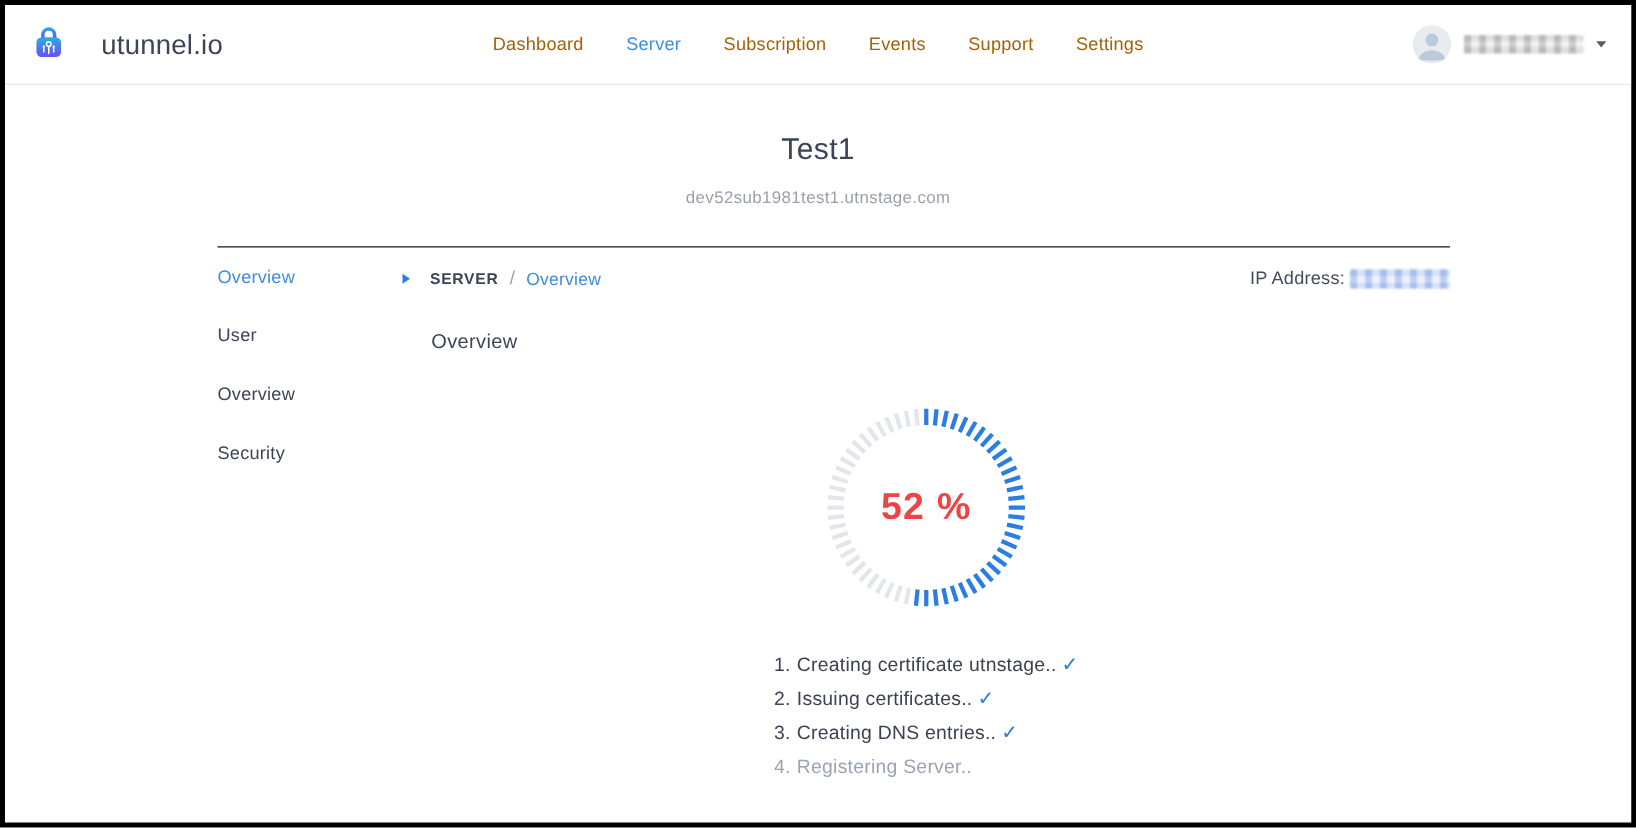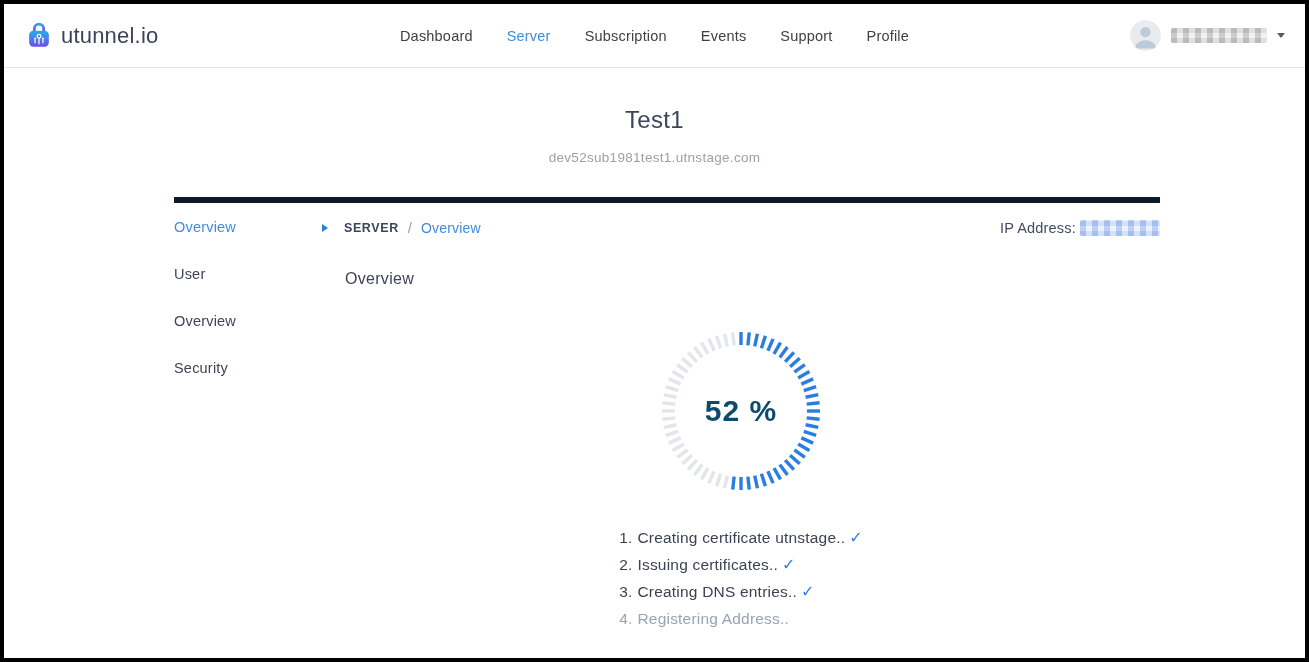--- a/index.html
+++ b/index.html
@@ -18,27 +18,27 @@
   
   .app-header {
     height: 64px;
     display: flex; align-items: center;
     padding: 0 20px;
     border-bottom: 1px solid #e7e8ee;
     position: relative;
     background: #fff;
   }
   .logo { display: flex; align-items: center; gap: 7px; cursor: pointer; }
-  .brand-text { font-size: 22px; color: #3d4458; font-weight: 500; letter-spacing: 0.2px; }
+  .brand-text { font-size: 22px; color: #3d4458; font-weight: 500; letter-spacing: 0.2px; margin-left: 20px; }
 
   .main-nav {
     position: absolute; left: 50%; top: 0; transform: translateX(-50%);
     height: 100%; display: flex; align-items: center; gap: 34px;
   }
-  .nav-item { font-size: 14.5px; color: #404040; cursor: pointer; letter-spacing: 0.2px; }
+  .nav-item { font-size: 14.5px; color: #a16207; cursor: pointer; letter-spacing: 0.2px; }
   .nav-item.active { color: #3f8cdd; }
 
   .user-menu { margin-left: auto; display: flex; align-items: center; gap: 10px; cursor: pointer; }
   .avatar { width: 31px; height: 31px; border-radius: 50%; overflow: hidden; flex: 0 0 auto; }
   .redacted-name {
     width: 96px; height: 15px; border-radius: 2px;
     background-color: #e9e9e9;
     background-image:
       repeating-linear-gradient(90deg, rgba(120,120,120,.28) 0 6px, rgba(255,255,255,.25) 6px 12px),
       repeating-linear-gradient(0deg, rgba(120,120,120,.18) 0 5px, rgba(255,255,255,.2) 5px 10px);
@@ -50,21 +50,21 @@
   }
 
   
   .title-block { text-align: center; padding-top: 38px; }
   .server-title { font-size: 24px; font-weight: 500; color: #3d4458; letter-spacing: 0.3px; }
   .server-domain { font-size: 13.5px; color: #9aa0ab; margin-top: 16px; letter-spacing: 0.3px; }
 
   
   .content {
     margin: 32px 145px 0 170px;
-    border-top: 6px solid #0f172a;
+    border-top: 1px solid #0f172a;
     display: flex;
     padding-top: 16px;
   }
   .sidebar { width: 148px; flex: 0 0 auto; padding-top: 1px; }
   .sidebar-item { font-size: 14.5px; color: #3d4458; margin-bottom: 20px; line-height: 15px; padding: 0; cursor: pointer; letter-spacing: 0.2px; }
   .sidebar-item { margin-bottom: 20px; height: 15px; }
   .sidebar-item + .sidebar-item { margin-top: 32px; }
   .sidebar-item.active { color: #3f8cdd; }
 
   .main-panel { flex: 1; }
@@ -93,21 +93,21 @@
 
   .section-title { font-size: 16px; font-weight: 500; color: #3d4458; margin: 34px 0 0 23px; letter-spacing: 0.3px; }
 
   
   .progress-area { display: flex; flex-direction: column; align-items: center; }
   .progress-ring { position: relative; width: 170px; height: 170px; margin-top: 38px; }
   .progress-ring svg { width: 170px; height: 170px; display: block; }
   .percent-label {
     position: absolute; inset: 0;
     display: flex; align-items: center; justify-content: center;
-    font-size: 30px; font-weight: 700; color: #0c4a6e; letter-spacing: 1px;
+    font-size: 30px; font-weight: 700; color: #ef4444; letter-spacing: 1px;
   }
 
   
   .steps { margin: 28px auto 0; width: fit-content; list-style: none; }
   .step { font-size: 15.5px; color: #3b4254; line-height: 27px; letter-spacing: 0.2px; white-space: nowrap; }
   .step .step-num { margin-right: 5px; }
   .step .check-icon { color: #2b7de1; font-weight: 700; font-size: 16px; margin-left: 4px; }
   .step.pending { color: #9aa3b2; }
 </style>
 </head>
@@ -135,21 +135,21 @@
       </span>
       <span class="brand-text">utunnel.io</span>
     </div>
 
     <nav class="main-nav">
       <span class="nav-item">Dashboard</span>
       <span class="nav-item active">Server</span>
       <span class="nav-item">Subscription</span>
       <span class="nav-item">Events</span>
       <span class="nav-item">Support</span>
-      <span class="nav-item">Profile</span>
+      <span class="nav-item">Settings</span>
     </nav>
 
     <div class="user-menu">
       <span class="avatar">
         <svg width="31" height="31" viewBox="0 0 36 36">
           <circle cx="18" cy="18" r="18" fill="#e9ebef"></circle>
           <circle cx="18" cy="14" r="6" fill="#bccbdb"></circle>
           <path d="M5.5 33 a12.5 9.5 0 0 1 25 0 z" fill="#bccbdb"></path>
         </svg>
       </span>
@@ -260,20 +260,20 @@
           <li class="step">
             <span class="step-num">1.</span><span>Creating certificate utnstage..</span><span class="check-icon">✓</span>
           </li>
           <li class="step">
             <span class="step-num">2.</span><span>Issuing certificates..</span><span class="check-icon">✓</span>
           </li>
           <li class="step">
             <span class="step-num">3.</span><span>Creating DNS entries..</span><span class="check-icon">✓</span>
           </li>
           <li class="step pending">
-            <span class="step-num">4.</span><span>Registering Address..</span><span class="check-icon"></span>
+            <span class="step-num">4.</span><span>Registering Server..</span><span class="check-icon"></span>
           </li>
         </ol>
       </div>
 
     </section>
   </div>
 </div>
 
 </body></html>

